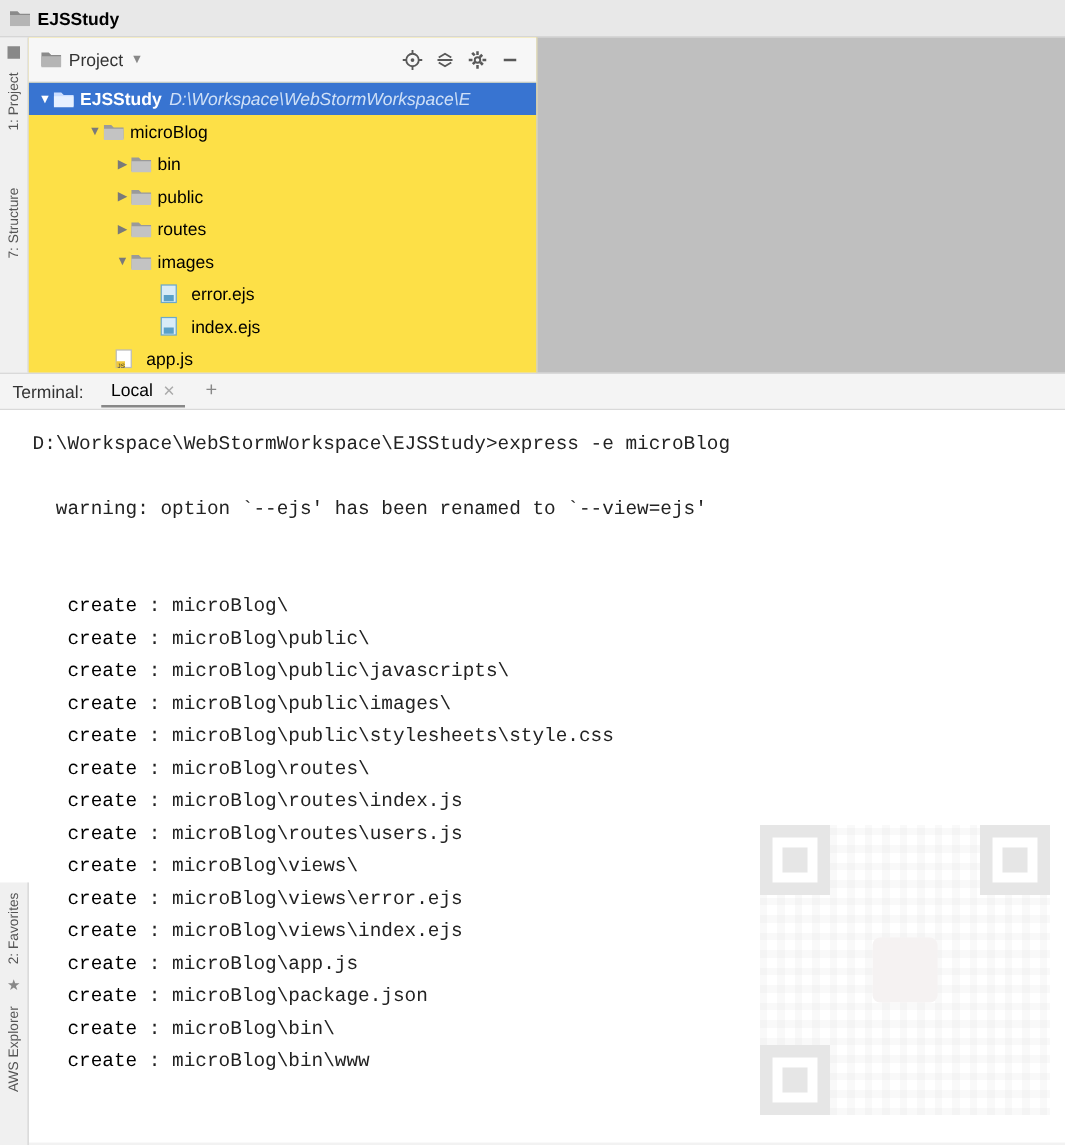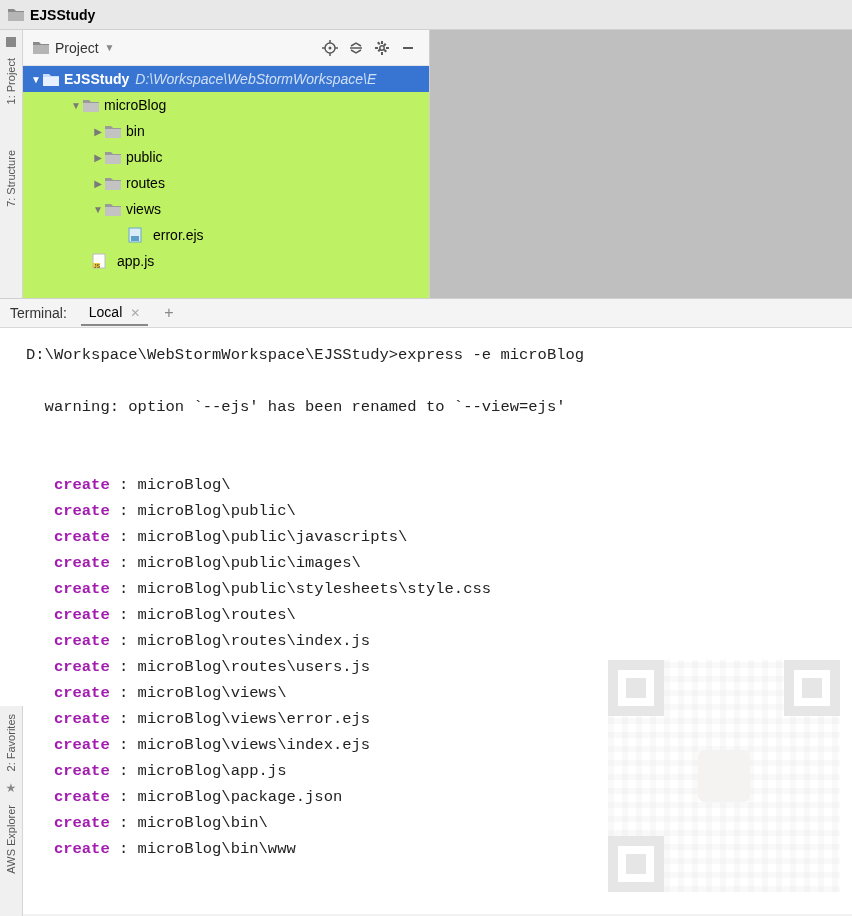--- a/index.html
+++ b/index.html
@@ -4,21 +4,21 @@
 <style>
 * { margin: 0; padding: 0; box-sizing: border-box; }
 body { font-family: "Segoe UI", Arial, sans-serif; font-size: 13px; background: #f2f2f2; width: 852px; height: 916px; overflow: hidden; color: #000; }
 .titlebar { height: 30px; background: #e8e8e8; border-bottom: 1px solid #d0d0d0; display: flex; align-items: center; padding: 0 8px; }
 .titlebar .folder-ic { width: 16px; height: 13px; margin-right: 6px; }
 .titlebar-text { font-weight: bold; font-size: 14px; }
 .main-area { display: flex; height: 268px; }
 .left-rail { width: 23px; background: #f0f0f0; border-right: 1px solid #d4d4d4; display: flex; flex-direction: column; align-items: center; padding-top: 4px; font-size: 11px; color: #555; }
 .rail-item { writing-mode: vertical-rl; transform: rotate(180deg); padding: 8px 2px; cursor: pointer; white-space: nowrap; }
 .rail-sq { width: 10px; height: 10px; background: #888; margin: 3px 0; }
-.project-wrap { width: 407px; background: #bef264; display: flex; flex-direction: column; border-right: 1px solid #d0d0d0; }
+.project-wrap { width: 407px; background: #fde047; display: flex; flex-direction: column; border-right: 1px solid #d0d0d0; }
 .project-header { height: 36px; background: #f7f7f7; border-bottom: 1px solid #e4e4e4; display: flex; align-items: center; padding: 0 10px; }
 .proj-folder { width: 16px; height: 13px; margin-right: 6px; }
 .proj-label { font-size: 14px; color: #333; }
 .dropdown-arrow { margin-left: 6px; color: #888; font-size: 10px; }
 .header-spacer { flex: 1; }
 .header-btn { width: 22px; height: 22px; display: flex; align-items: center; justify-content: center; cursor: pointer; color: #595959; margin-left: 4px; }
 .tree { flex: 1; overflow: hidden; font-size: 14px; }
 .tree-row { height: 26px; display: flex; align-items: center; padding-left: 6px; cursor: pointer; }
 .tree-row.root { background: #3874d1; color: #fff; }
 .tree-row.root .path { color: #cfe0f7; margin-left: 6px; font-style: italic; }
@@ -30,21 +30,21 @@
 .file-ic { display: inline-block; width: 16px; height: 16px; margin-right: 5px; }
 .node-label { margin-left: 5px; }
 .right-gray { flex: 1; background: #bfbfbf; }
 .term-header { height: 30px; border-top: 1px solid #d0d0d0; border-bottom: 1px solid #d9d9d9; background: #f4f4f4; display: flex; align-items: center; padding: 0 10px; }
 .term-title { color: #333; margin-right: 14px; font-size: 14px; text-align: center; }
 .term-tab { padding: 4px 8px; border-bottom: 2px solid #888; font-size: 14px; display: flex; align-items: flex-end; }
 .term-tab .x { color: #aaa; margin-left: 8px; font-size: 12px; cursor: pointer; }
 .term-add { margin-left: 16px; color: #888; cursor: pointer; font-size: 16px; }
 .terminal { background: #fff; padding: 14px 10px 10px 26px; font-family: "Consolas", "Courier New", monospace; font-size: 15.5px; line-height: 26px; color: #222; height: 586px; overflow: hidden; position: relative; }
 .terminal .line { white-space: pre; }
-.create-kw { color: #a21caf; font-weight: bold; }
+.create-kw { color: #000000; }
 .left-rail-bottom { position: absolute; left: 0; bottom: 0; width: 23px; background: #f0f0f0; border-right: 1px solid #d4d4d4; display: flex; flex-direction: column; align-items: center; font-size: 11px; color: #555; }
 .qr-placeholder { position: absolute; right: 12px; bottom: 22px; width: 232px; height: 232px; opacity: 0.18; }
 .qr-corner { position: absolute; width: 56px; height: 56px; background: #777; }
 .qr-corner::after { content: ""; position: absolute; inset: 10px; background: #fff; }
 .qr-corner::before { content: ""; position: absolute; inset: 18px; background: #777; z-index: 1; }
 .qr-center { position: absolute; left: 90px; top: 90px; width: 52px; height: 52px; background: #c9b9b9; border-radius: 6px; }
 .qr-noise { position: absolute; inset: 0; background:
   repeating-linear-gradient(0deg, rgba(120,120,120,0.25) 0 6px, transparent 6px 14px),
   repeating-linear-gradient(90deg, rgba(120,120,120,0.25) 0 6px, transparent 6px 14px); }
 </style>
@@ -166,30 +166,39 @@
           </div>
           <div class="tree-row">
             <span class="indent" style="width:62px"></span>
             <span class="arrow">▼</span>
             <span class="folder-ic">
               <svg width="16" height="13" viewBox="0 0 16 13">
                 <path fill="#9a9a9a" d="M0 1h6l2 2h8v9H0z"></path>
                 <path fill="#c3c3c3" d="M0 4h16v9H0z"></path>
               </svg>
             </span>
-            <span class="node-label">views</span>
+            <span class="node-label">images</span>
           </div>
           <div class="tree-row">
             <span class="indent" style="width:84px"></span>
             <span style="width:14px"></span>
             <span class="file-ic"><svg width="16" height="16" viewBox="0 0 16 16">
                 <rect x="2" y="1" width="12" height="14" fill="#d9ecf7" stroke="#6ba8cc"></rect>
                 <rect x="4" y="9" width="8" height="5" fill="#5aa0c8"></rect>
               </svg></span>
             <span class="node-label">error.ejs</span>
+          </div>
+          <div class="tree-row">
+            <span class="indent" style="width:84px"></span>
+            <span style="width:14px"></span>
+            <span class="file-ic"><svg width="16" height="16" viewBox="0 0 16 16">
+                <rect x="2" y="1" width="12" height="14" fill="#d9ecf7" stroke="#6ba8cc"></rect>
+                <rect x="4" y="9" width="8" height="5" fill="#5aa0c8"></rect>
+              </svg></span>
+            <span class="node-label">index.ejs</span>
           </div>
           <div class="tree-row">
             <span class="indent" style="width:62px"></span>
             <span class="file-ic"><svg width="16" height="16" viewBox="0 0 16 16">
                 <rect x="2" y="1" width="12" height="14" fill="#fff" stroke="#bbb"></rect>
                 <rect x="2" y="10" width="7" height="5" fill="#f0c93a"></rect>
                 <text x="3" y="15" font-size="5" fill="#333" font-family="Arial">JS</text>
               </svg></span>
             <span class="node-label">app.js</span>
           </div>

